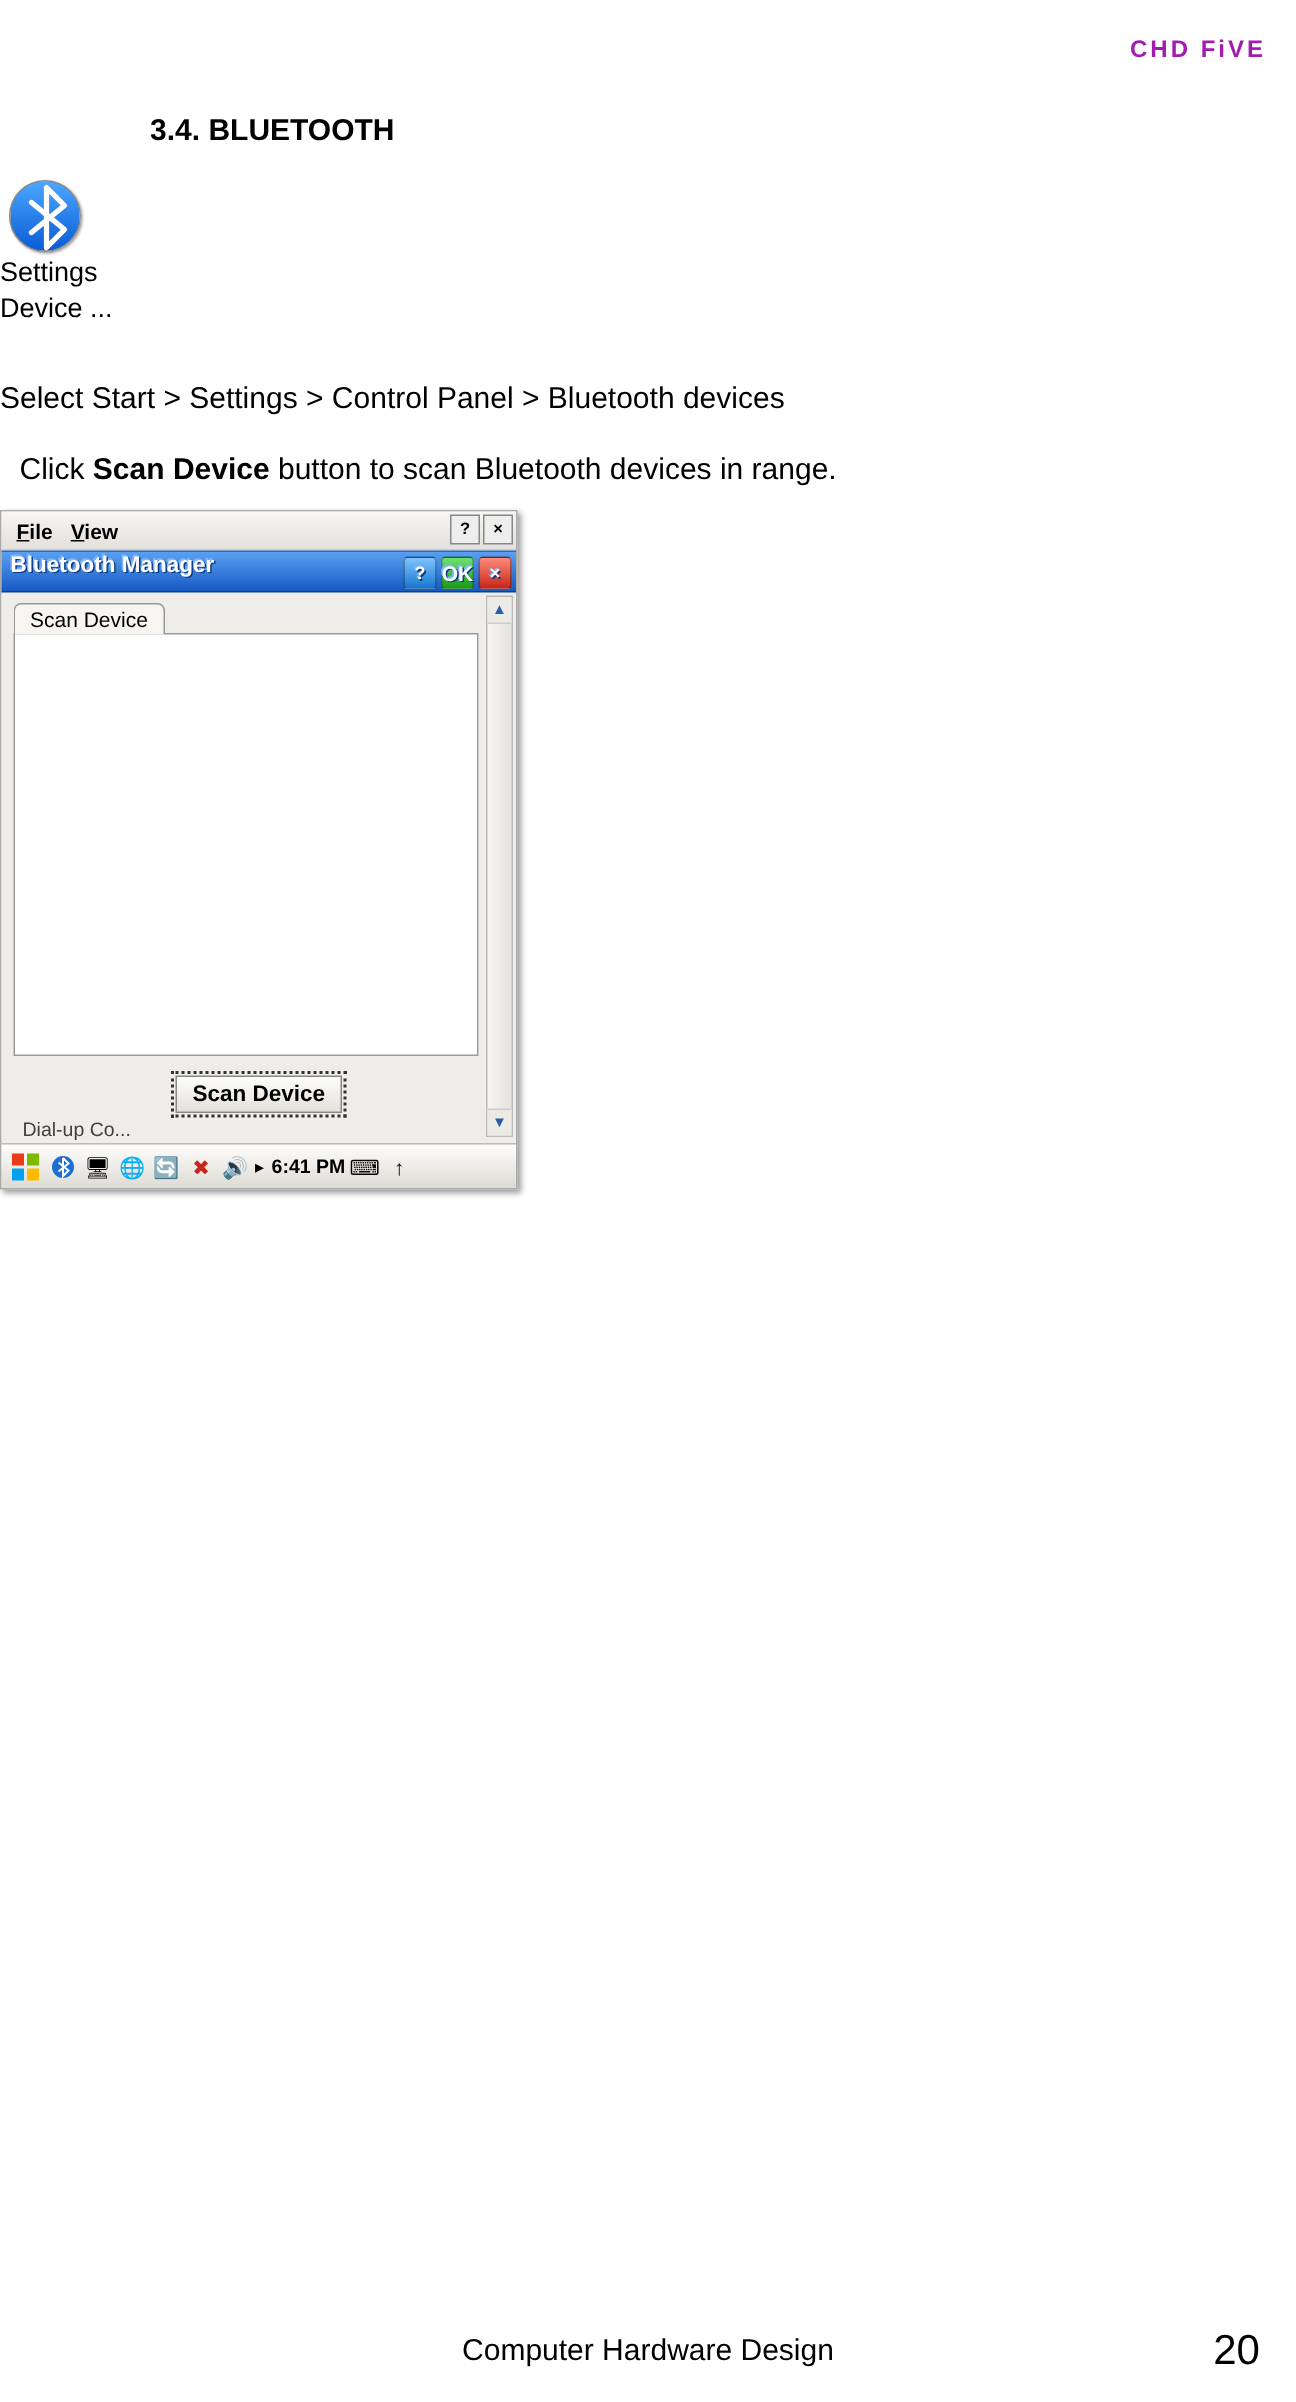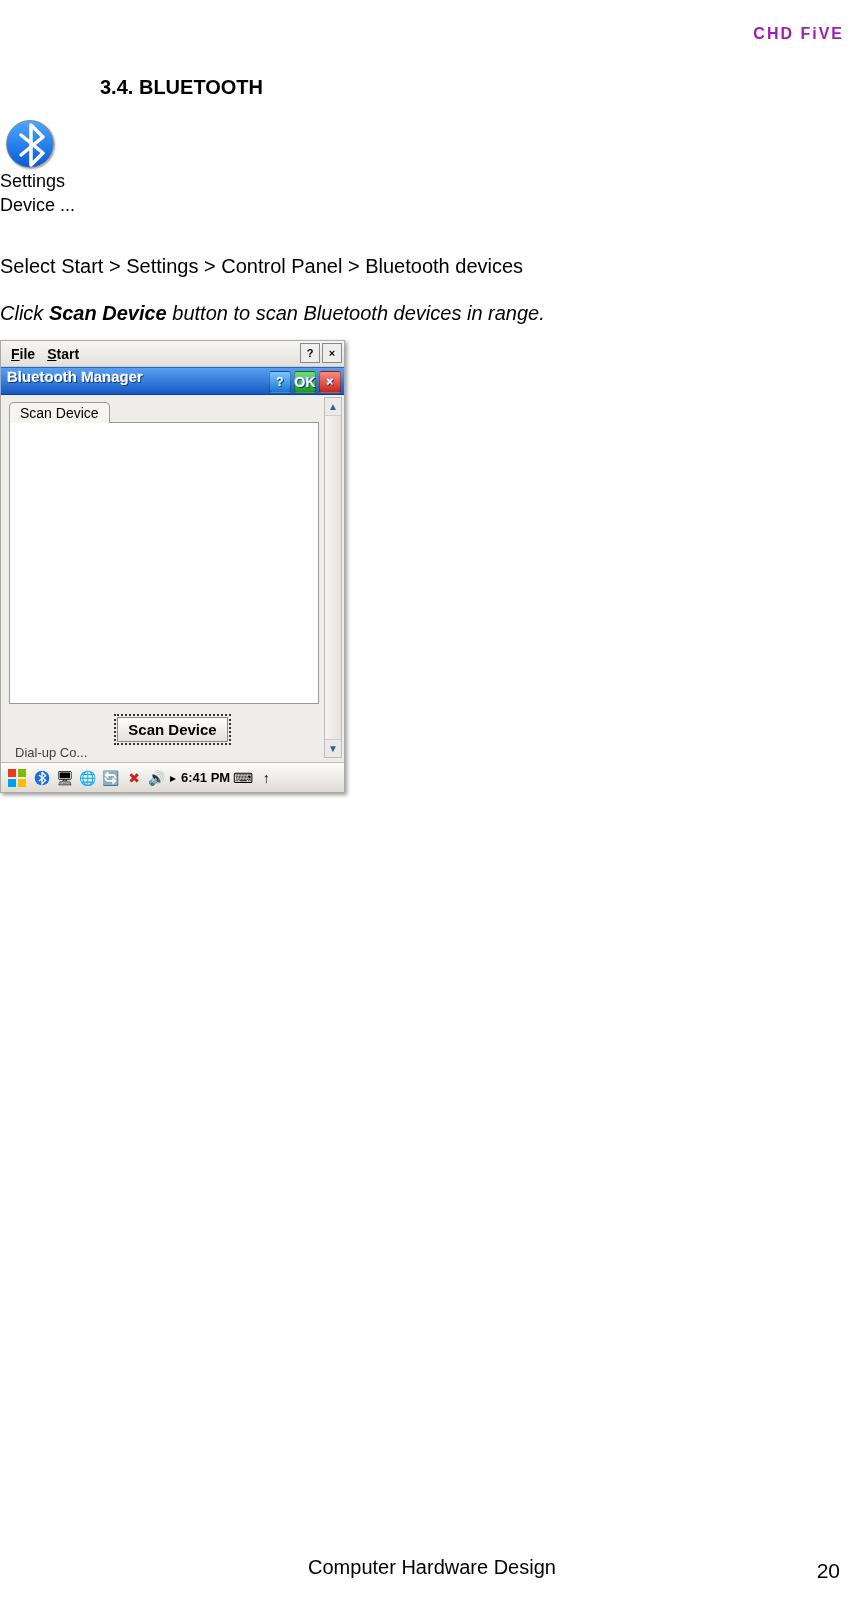--- a/index.html
+++ b/index.html
@@ -58,23 +58,22 @@
   .body-text-1 {
     position: absolute;
     top: 255px;
     left: 0;
     font-size: 20px;
     text-align: right;
   }
   .body-text-2 {
     position: absolute;
     top: 302px;
-    left: 0;
+    left: 13px;
     font-size: 20px;
-    font-style: italic;
   }
   .body-text-2 .bold { font-weight: bold; }
 
   
   .wince-window {
     position: absolute;
     top: 340px;
     left: 0;
     width: 345px;
     height: 453px;
@@ -235,21 +234,21 @@
     bottom: 22px;
     left:0; right:0;
     display:flex;
     justify-content:center;
     font-size:20px;
   }
   .page-number {
     position:absolute;
     bottom: 18px;
     right: 24px;
-    font-size: 21px;
+    font-size: 28px;
     margin-top: 15px;
   }
 </style>
 </head>
 <body>
 
 <div class="page-header">CHD FiVE</div>
 
 <div class="section-heading">
   <span>3.4.</span>
@@ -267,21 +266,21 @@
 </div>
 
 <div class="body-text-1">Select Start &gt; Settings &gt; Control Panel &gt; Bluetooth devices</div>
 <div class="body-text-2">
   <span>Click </span><span class="bold">Scan Device</span><span> button to scan Bluetooth devices in range.</span>
 </div>
 
 <div class="wince-window">
   <div class="wince-menubar">
     <span class="mitem">File</span>
-    <span class="mitem">Start</span>
+    <span class="mitem">View</span>
     <div class="right">
       <div class="tinybtn">
           <span>?</span>
         </div>
       <div class="tinybtn">
           <span>×</span>
         </div>
     </div>
   </div>
   <div class="wince-titlebar">

